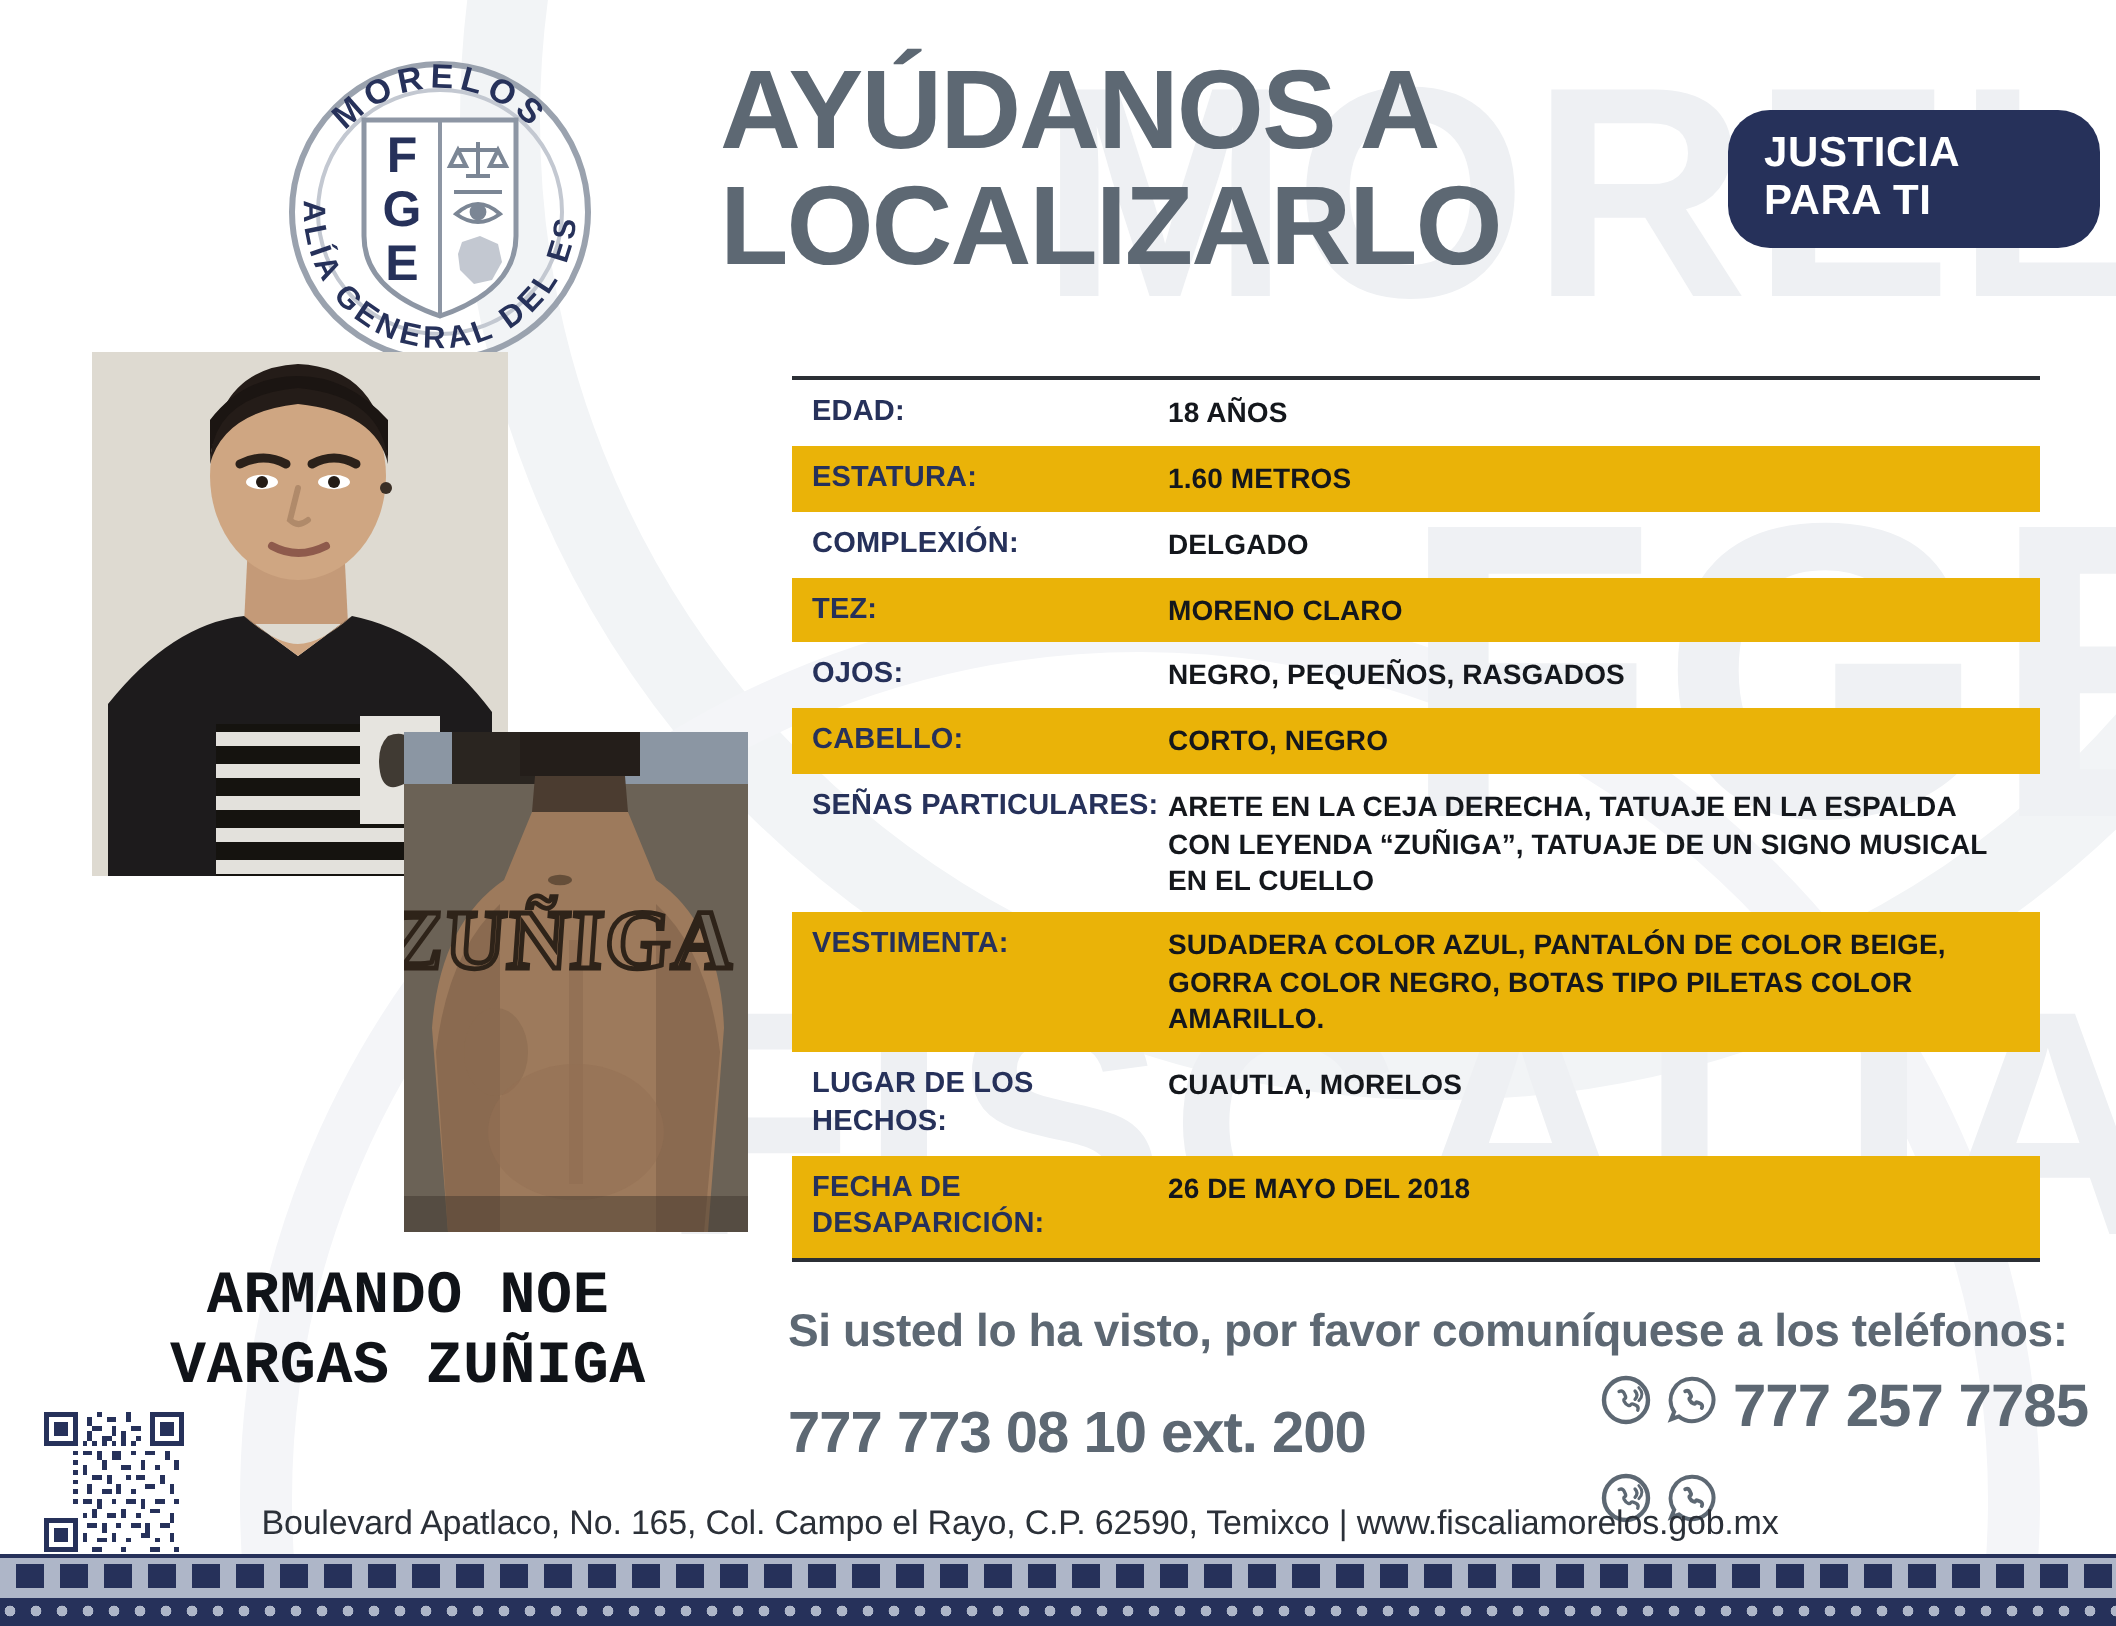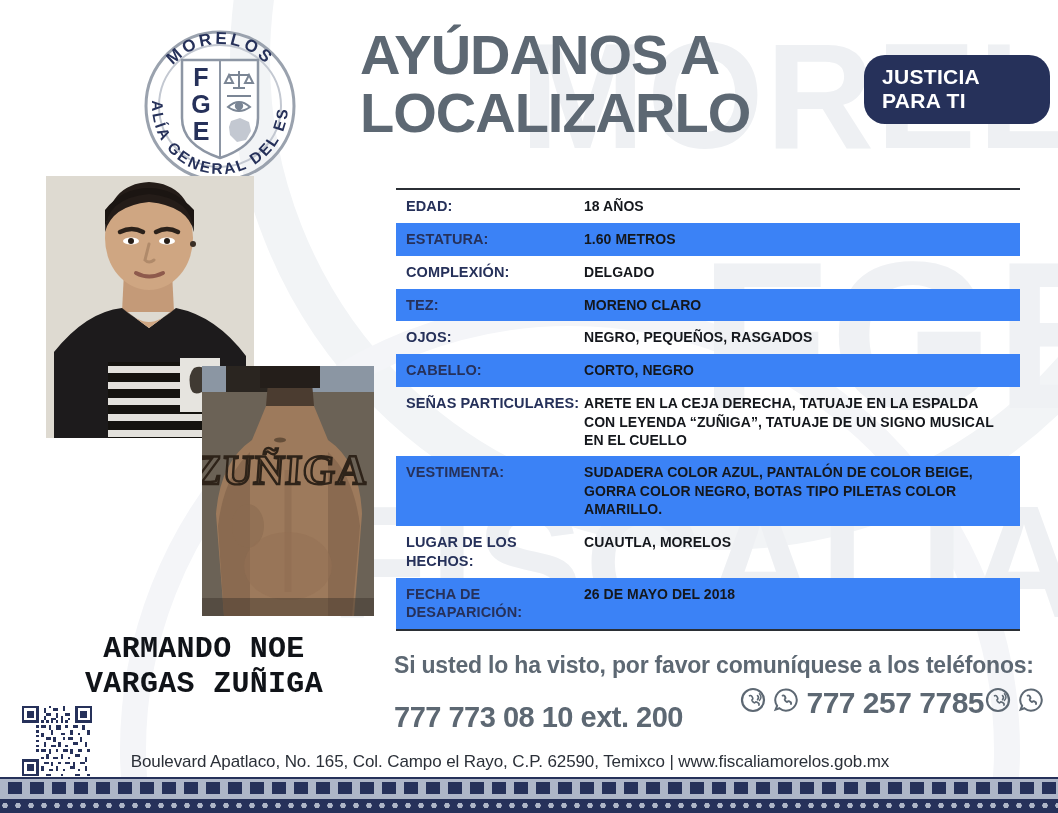--- a/index.html
+++ b/index.html
@@ -130,21 +130,21 @@
     z-index: 5;
     border-top: 2px solid #2b2f35;
     border-bottom: 2px solid #2b2f35;
   }
   .row {
     display: flex;
     align-items: flex-start;
     padding: 7px 0 7px 10px;
     background: transparent;
   }
-  .row.shaded { background: #3b82f6; }
+  .row.shaded { background: #eab308; }
   .row .label {
     flex: 0 0 178px;
     color: #26315a;
     font-weight: 700;
     font-size: 14.5px;
     line-height: 1.3;
     letter-spacing: 0.1px;
   }
   .row .value {
     flex: 1;
@@ -190,21 +190,21 @@
     align-items: flex-start;
     justify-content: space-between;
     margin-top: 8px;
   }
   .main-phone {
     font-weight: 700;
     font-size: 29px;
     letter-spacing: -0.5px;
     padding-top: 14px;
   }
-  .phone-list { display: flex; flex-direction: row; gap: 1px; }
+  .phone-list { display: flex; flex-direction: column; gap: 16px; }
   .phone-item {
     display: flex;
     align-items: center;
     gap: 7px;
     font-weight: 700;
     font-size: 30px;
     letter-spacing: -0.5px;
     line-height: 1.06;
   }
   .phone-item .num { color: #5d6873; }

